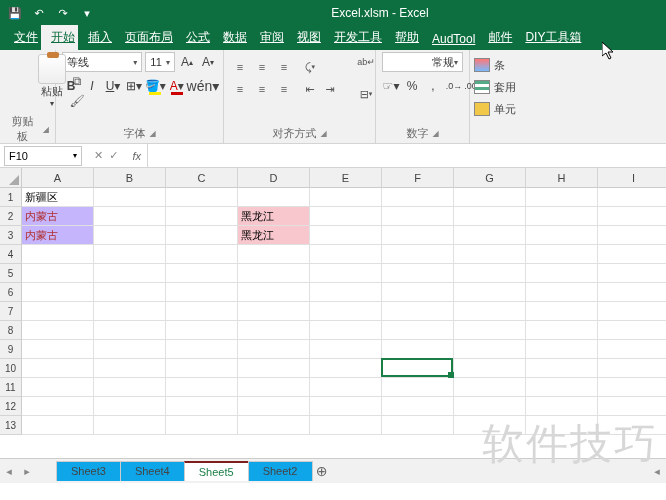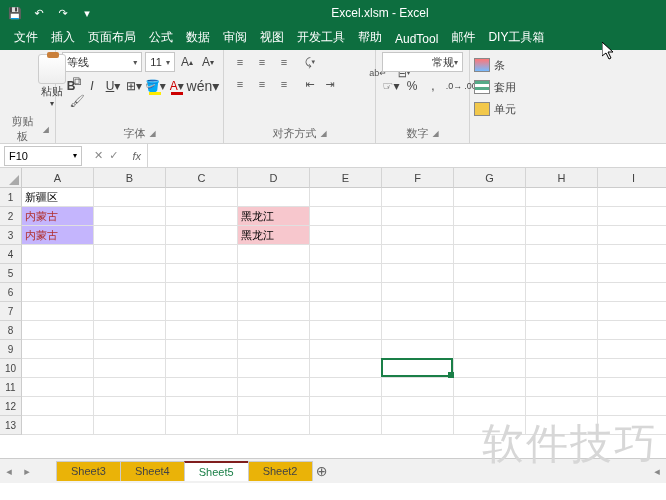--- a/index.html
+++ b/index.html
@@ -2,21 +2,21 @@
 <html><head>
 <meta charset="utf-8">
 <style>
 *{box-sizing:border-box;margin:0;padding:0;font-family:"Microsoft YaHei",Arial,sans-serif;}
 body{width:666px;height:500px;overflow:hidden;background:#fff;position:relative;}
 .titlebar{height:26px;background:#0d6e3f;display:flex;align-items:center;color:#fff;font-size:11px;padding:0 4px;}
 .titlebar .qat{display:flex;align-items:center;gap:2px;}
 .titlebar .qat .qatbtn{width:22px;height:22px;display:flex;align-items:center;justify-content:center;border-radius:2px;}
 .titlebar .title{flex:1;text-align:center;font-size:12px;}
 .tabs{height:24px;background:#0d6e3f;display:flex;align-items:flex-end;padding-left:4px;color:#fff;font-size:12px;}
-.tab{padding:4px 3px 4px 10px;cursor:pointer;}
+.tab{padding:4px 3px 4px 10px;cursor:pointer;text-decoration:underline;}
 .tab.active{background:#f1f1f1;color:#0d6e3f;}
 .ribbon{height:94px;background:#f1f1f1;border-bottom:1px solid #d4d4d4;display:flex;align-items:stretch;}
 .group{border-right:1px solid #d4d4d4;padding:2px 6px 0 6px;display:flex;flex-direction:column;justify-content:space-between;font-size:11px;color:#555;}
 .group .label{text-align:center;font-size:11px;color:#666;padding:2px 0;display:flex;justify-content:center;align-items:center;gap:4px;}
 .group .dial{font-size:8px;color:#888;}
 .clipb{width:56px;}
 .clipb .top{display:flex;gap:2px;}
 .clipb .paste{display:flex;flex-direction:column;align-items:center;width:36px;height:60px;padding-top:2px;font-size:11px;color:#444;margin-left:32px;}
 .clipb .paste .ic{width:28px;height:30px;background:linear-gradient(#fff,#eee);border:1px solid #ccc;border-radius:3px;position:relative;}
 .clipb .paste .ic:before{content:"";position:absolute;top:-3px;left:8px;width:12px;height:6px;background:#c97f3a;border-radius:2px;}
@@ -52,21 +52,21 @@
 .gridarea{flex:1;position:relative;}
 .grows{}
 .grow{display:flex;}
 .cell{width:72px;height:19px;border-right:1px solid #e0e0e0;border-bottom:1px solid #e0e0e0;font-size:11px;color:#000;display:flex;align-items:center;padding:0 3px;}
 .cell.pink{background:#c4b5fd;color:#b03030;}
 .cell.pinkblk{background:#f7c7cd;color:#000;}
 .cursor{position:absolute;border:2px solid #1a7f47;pointer-events:none;}
 .cursor .hd{position:absolute;right:-3px;bottom:-3px;width:6px;height:6px;background:#1a7f47;}
 .sheettabs{height:25px;border-top:1px solid #ccc;display:flex;align-items:center;font-size:11px;background:#f1f1f1;}
 .stbtn{width:18px;text-align:center;color:#888;}
-.stab{padding:3px 14px;border:1px solid #ccc;background:#eab308;color:#444;border-bottom:none;margin-right:-1px;}
+.stab{padding:3px 14px;border:1px solid #ccc;background:#0ea5e9;color:#444;border-bottom:none;margin-right:-1px;}
 .stab.active{background:#fff;border-top:2px solid #7f1d1d;color:#1a7f47;}
 .plus{width:20px;text-align:center;color:#666;font-size:14px;}
 .watermark{position:absolute;right:8px;bottom:28px;font-size:42px;color:#d7d7d7;font-weight:300;letter-spacing:2px;pointer-events:none;z-index:5;}
 svg{display:block;}
 .pointer{position:absolute;pointer-events:none;z-index:20;}
 </style>
 </head>
 <body>
 
 <div class="titlebar">
@@ -74,20 +74,21 @@
     <div class="qatbtn">💾</div>
     <div class="qatbtn">↶</div>
     <div class="qatbtn">↷</div>
     <div class="qatbtn">▾</div>
   </div>
   <div class="title">Excel.xlsm - Excel</div>
 </div>
 
 <div class="tabs">
     <div class="tab">文件</div>
+    <div class="tab active">开始</div>
     <div class="tab">插入</div>
     <div class="tab">页面布局</div>
     <div class="tab">公式</div>
     <div class="tab">数据</div>
     <div class="tab">审阅</div>
     <div class="tab">视图</div>
     <div class="tab">开发工具</div>
     <div class="tab">帮助</div>
     <div class="tab">AudTool</div>
     <div class="tab">邮件</div>
@@ -166,21 +167,21 @@
           <div class="ab">≡</div>
           <div class="ab">≡</div>
         </div>
         <div style="display:flex;flex-direction:column;gap:2px;">
           <div class="ab">⤹<span class="arr" style="font-size:7px;">▾</span></div>
           <div style="display:flex;">
             <div class="ab">⇤</div>
             <div class="ab">⇥</div>
           </div>
         </div>
-        <div style="display:flex;flex-direction:row;gap:2px;margin-left:20px;">
+        <div style="display:flex;flex-direction:column;gap:12px;margin-left:8px;">
           <div class="ab" style="width:24px;">
               <span style="font-size:9px;">ab↵</span>
             </div>
           <div class="ab" style="width:24px;">⊟<span class="arr" style="font-size:7px;">▾</span></div>
         </div>
       </div>
     </div>
     <div class="label">
         <span>对齐方式</span>
         <span class="dial">◢</span>

